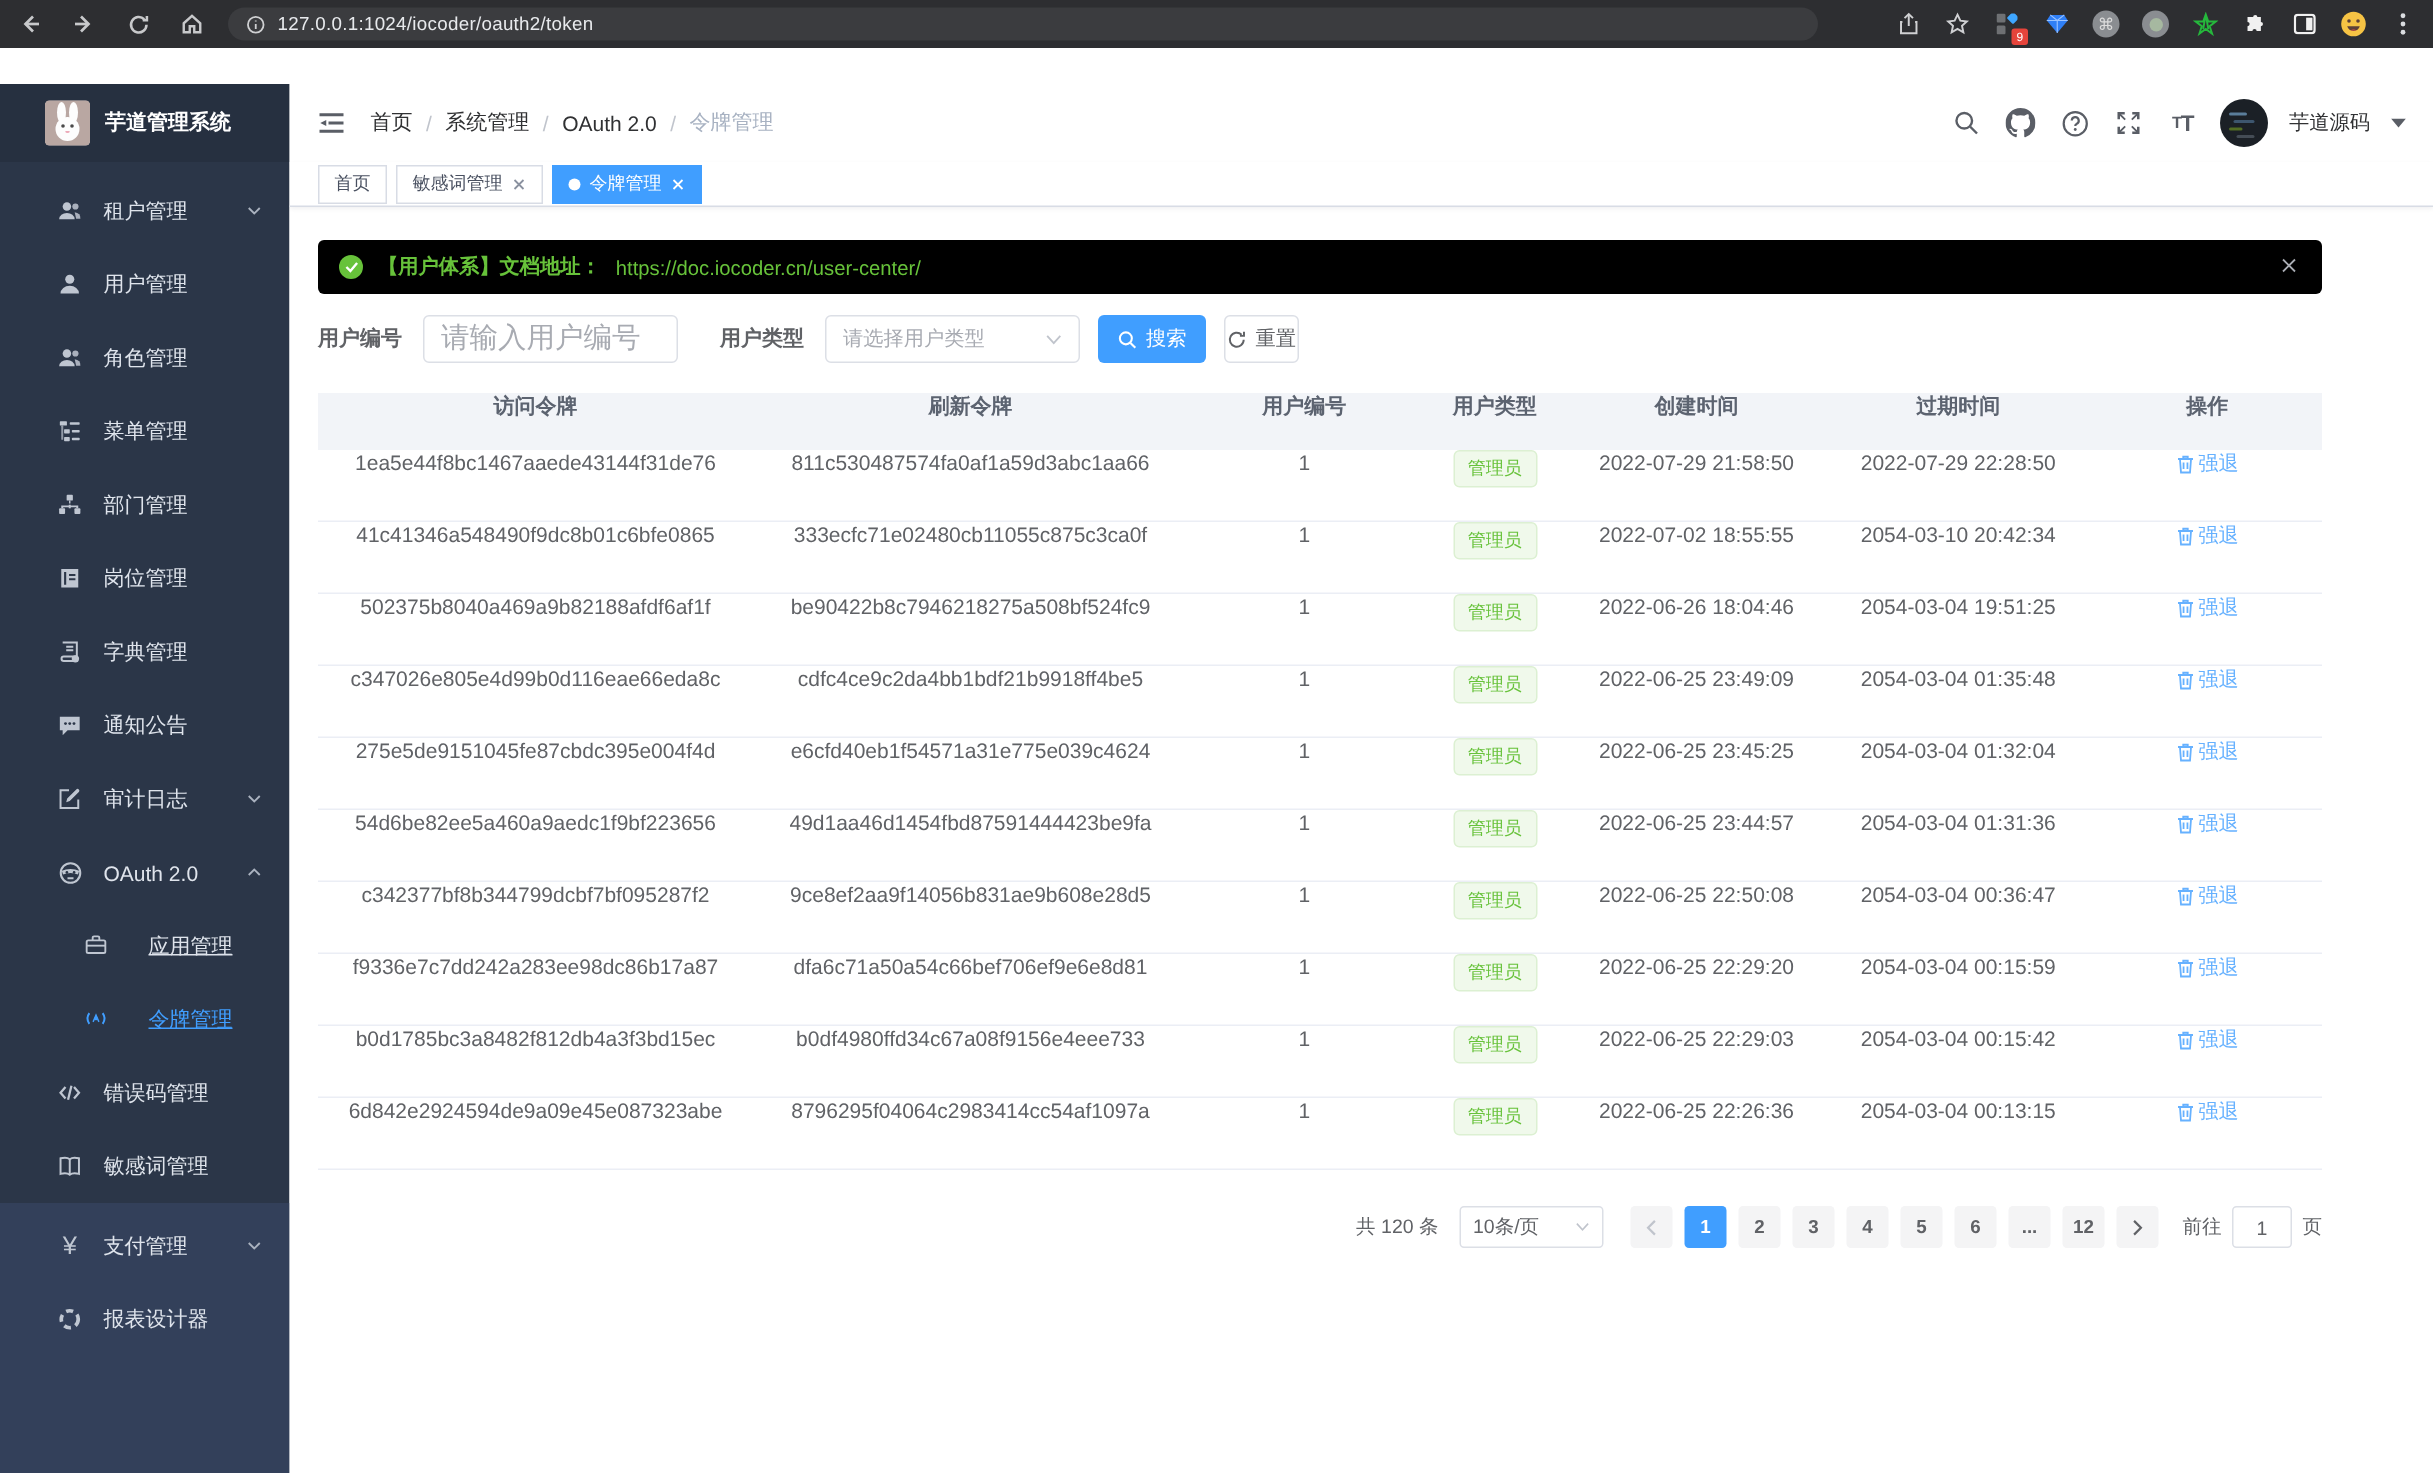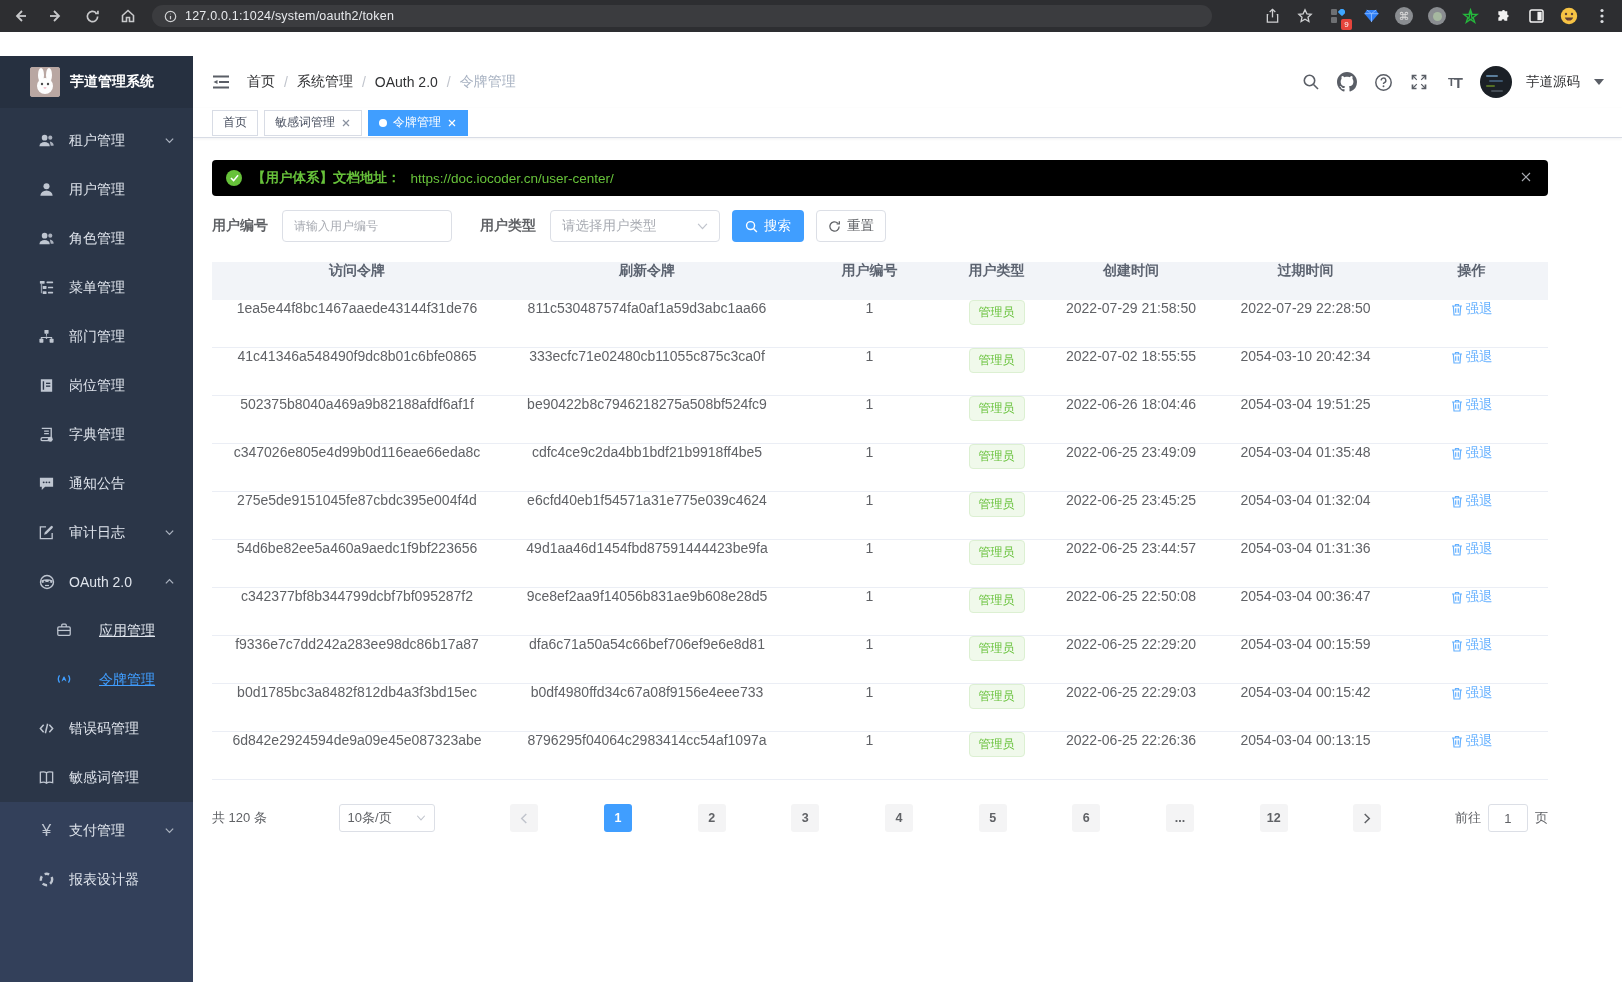--- a/index.html
+++ b/index.html
@@ -66,40 +66,40 @@
   .content { width:1336px; margin-left:19px; }
 
   .alert { margin-top:22px; height:36px; background:#000000; border-radius:4px; display:flex; align-items:center; padding:0 14px; gap:10px; }
   .alert-check { width:16px; height:16px; border-radius:50%; background:#67c23a; color:#fff; display:flex; align-items:center; justify-content:center; flex:0 0 auto; }
   .alert-text { font-size:13.5px; color:#67c23a; font-weight:bold; }
   .alert-link { font-size:13.5px; color:#67c23a; font-weight:normal; cursor:pointer; }
   .alert-close { margin-left:auto; color:#a8abb2; cursor:pointer; width:14px; height:14px; }
 
   .filters { margin-top:14px; display:flex; align-items:center; }
   .f-label { font-size:14px; font-weight:bold; color:#606266; margin-right:14px; }
-  .f-input { width:170px; height:32px; border:1px solid #dcdfe6; border-radius:4px; padding:0 11px; font-size:12px; color:#606266; outline:none; font-family:inherit; }
+  .f-input { width:170px; height:32px; border:1px solid #dcdfe6; border-radius:4px; padding:0 11px; font-size:19px; color:#606266; outline:none; font-family:inherit; }
   .f-input::placeholder { color:#a8abb2; }
   .f-select { width:170px; height:32px; border:1px solid #dcdfe6; border-radius:4px; display:flex; align-items:center; padding:0 11px; color:#a8abb2; font-size:13.5px; cursor:pointer; }
   .f-select .chev { margin-left:auto; color:#c0c4cc; } .gap12 { width:12px; } .gap28 { width:28px; }
   .btn { height:32px; border-radius:4px; display:inline-flex; align-items:center; justify-content:center; gap:6px; font-size:13.5px; cursor:pointer; border:1px solid transparent; }
   .btn-primary { background:#409eff; color:#fff; width:72px; }
-  .btn-plain { background:#fff; border-color:#dcdfe6; color:#606266; width:70px; margin-left:12px; }
+  .btn-plain { background:#fff; border-color:#dcdfe6; color:#606266; width:50px; margin-left:12px; }
 
   
   .table { margin-top:20px; font-size:14px; color:#606266; }
   .tr { display:flex; align-items:flex-start; }
   .thead { background:#f2f4f8; height:38px; font-weight:bold; color:#5c6370; }
   .tbody .tr { height:48px; border-bottom:1px solid #ebeef5; }
   .td { text-align:center; }
   .c1{width:290px;} .c2{width:290px;} .c3{width:155px;} .c4{width:99px;} .c5{width:170px;} .c6{width:179px;} .c7{width:153px;}
   .badge { display:inline-block; padding:3px 9px; font-size:12px; color:#67c23a; background:#f0f9eb; border:1px solid #dcf0d2; border-radius:4px; }
   .action-link { color:#66b1ff; font-size:13.5px; display:inline-flex; align-items:center; gap:3px; cursor:pointer; }
 
   
-  .pagination { margin-top:24px; display:flex; align-items:center; justify-content:space-between; font-size:13px; color:#606266; }
+  .pagination { margin-top:24px; display:flex; align-items:center; justify-content:flex-end; font-size:13px; color:#606266; }
   .pg-total { margin-right:14px; }
   .pg-size { width:96px; height:28px; border:1px solid #dcdfe6; border-radius:3px; display:flex; align-items:center; padding:0 8px; color:#606266; cursor:pointer; margin-right:14px; }
   .pg-size .chev { margin-left:auto; color:#c0c4cc; }
   .pg-btn { min-width:28px; height:28px; background:#f4f4f5; border-radius:3px; margin:0 4px; display:inline-flex; align-items:center; justify-content:center; padding:0 5px; cursor:pointer; color:#606266; font-weight:bold; font-size:12.5px; }
   .pg-btn.active { background:#409eff; color:#fff; }
   .pg-btn.disabled { color:#c0c4cc; }
   .pg-goto { display:flex; align-items:center; gap:7px; margin-left:12px; }
   .pg-input { width:40px; height:28px; border:1px solid #dcdfe6; border-radius:3px; text-align:center; font-size:13px; color:#606266; outline:none; font-family:inherit; }
 </style>
 </head>
@@ -132,21 +132,21 @@
       </span>
   </div>
   <div class="url-pill">
     <span>
         <svg width="13" height="13" viewBox="0 0 14 14" fill="none" stroke="currentColor" stroke-width="1.3">
           <circle cx="7" cy="7" r="5.6"></circle>
           <path d="M7 6.4 V10"></path>
           <path d="M7 4 V4.6"></path>
         </svg>
       </span>
-    <span class="url-text">127.0.0.1:1024/system/oauth2/token</span>
+    <span class="url-text">127.0.0.1:1024/iocoder/oauth2/token</span>
   </div>
   <div class="b-right">
     <span class="bi">
         <svg width="15" height="16" viewBox="0 0 16 17" fill="none" stroke="#cfd0d2" stroke-width="1.4">
           <path d="M8 1.5 V10"></path>
           <path d="M5 4.3 L8 1.4 L11 4.3"></path>
           <path d="M3.5 7 H2.5 V15 H13.5 V7 H12.5"></path>
         </svg>
       </span>
     <span class="bi">

